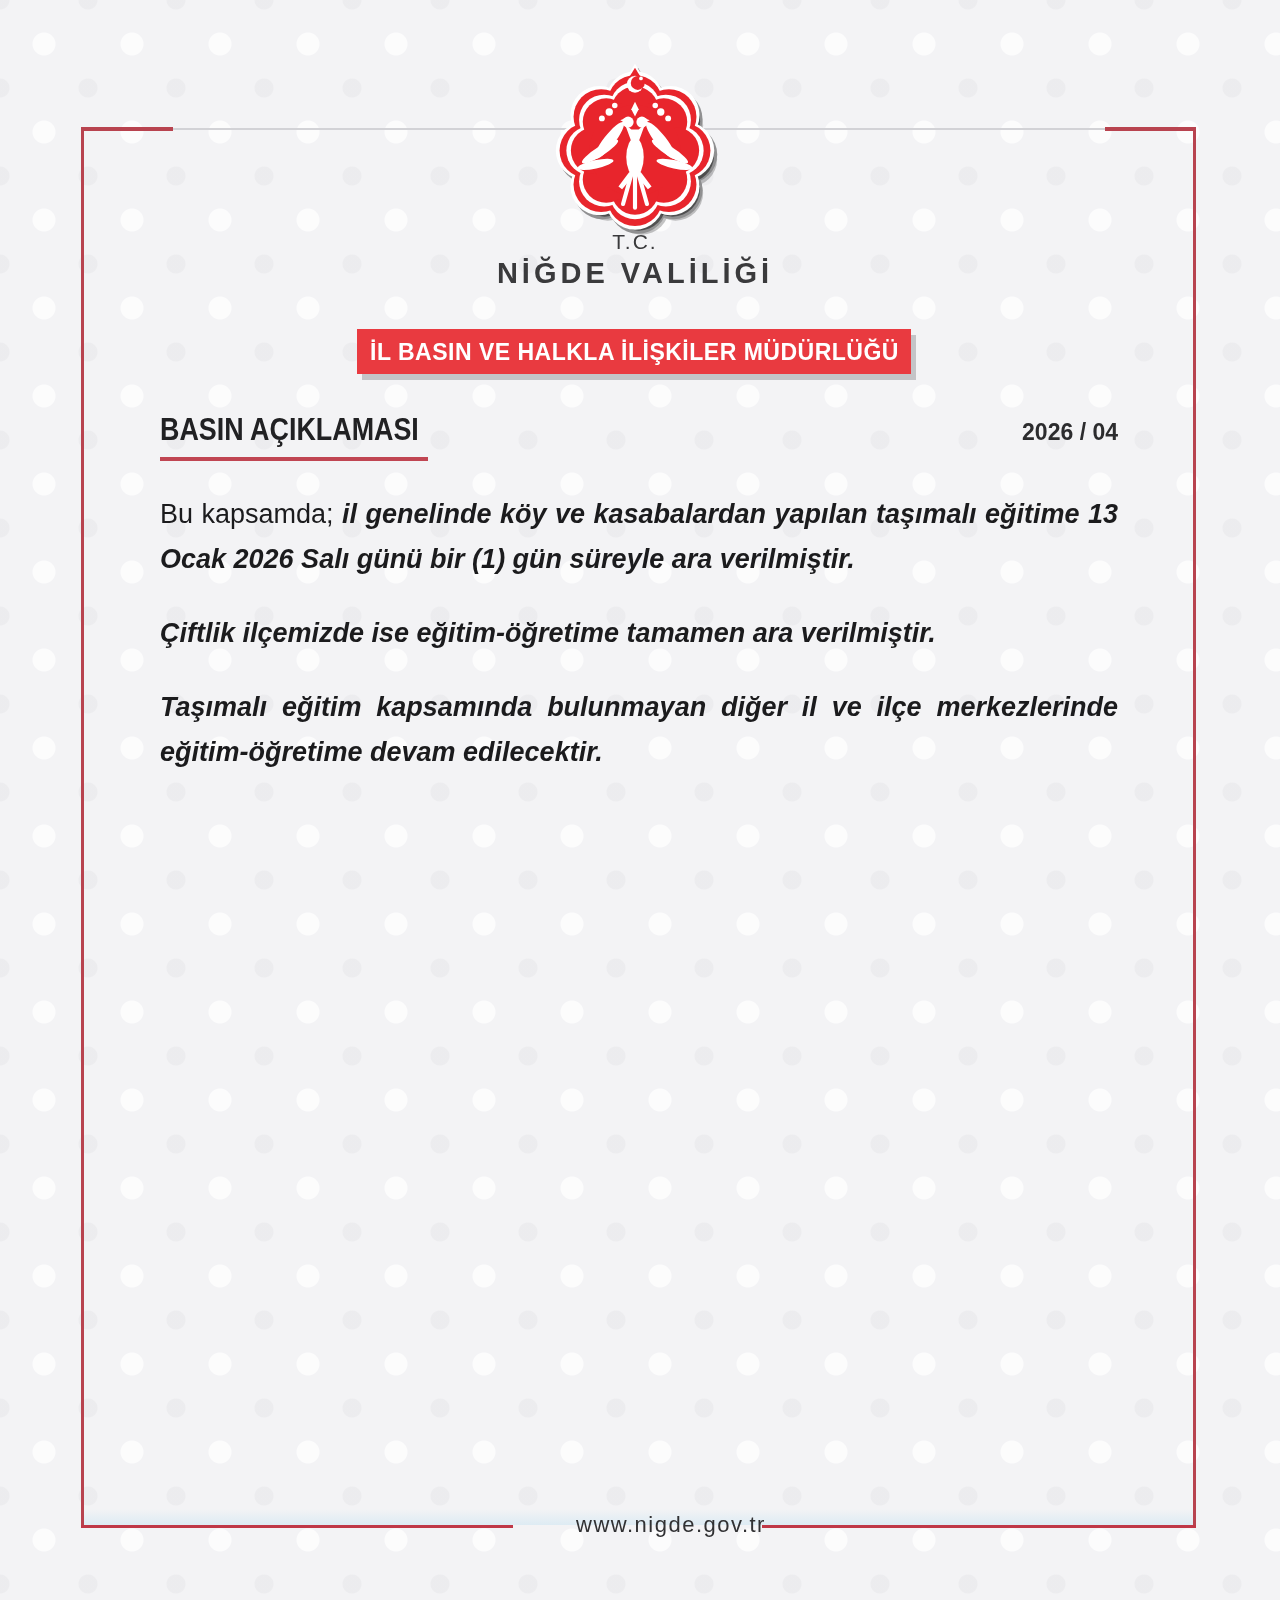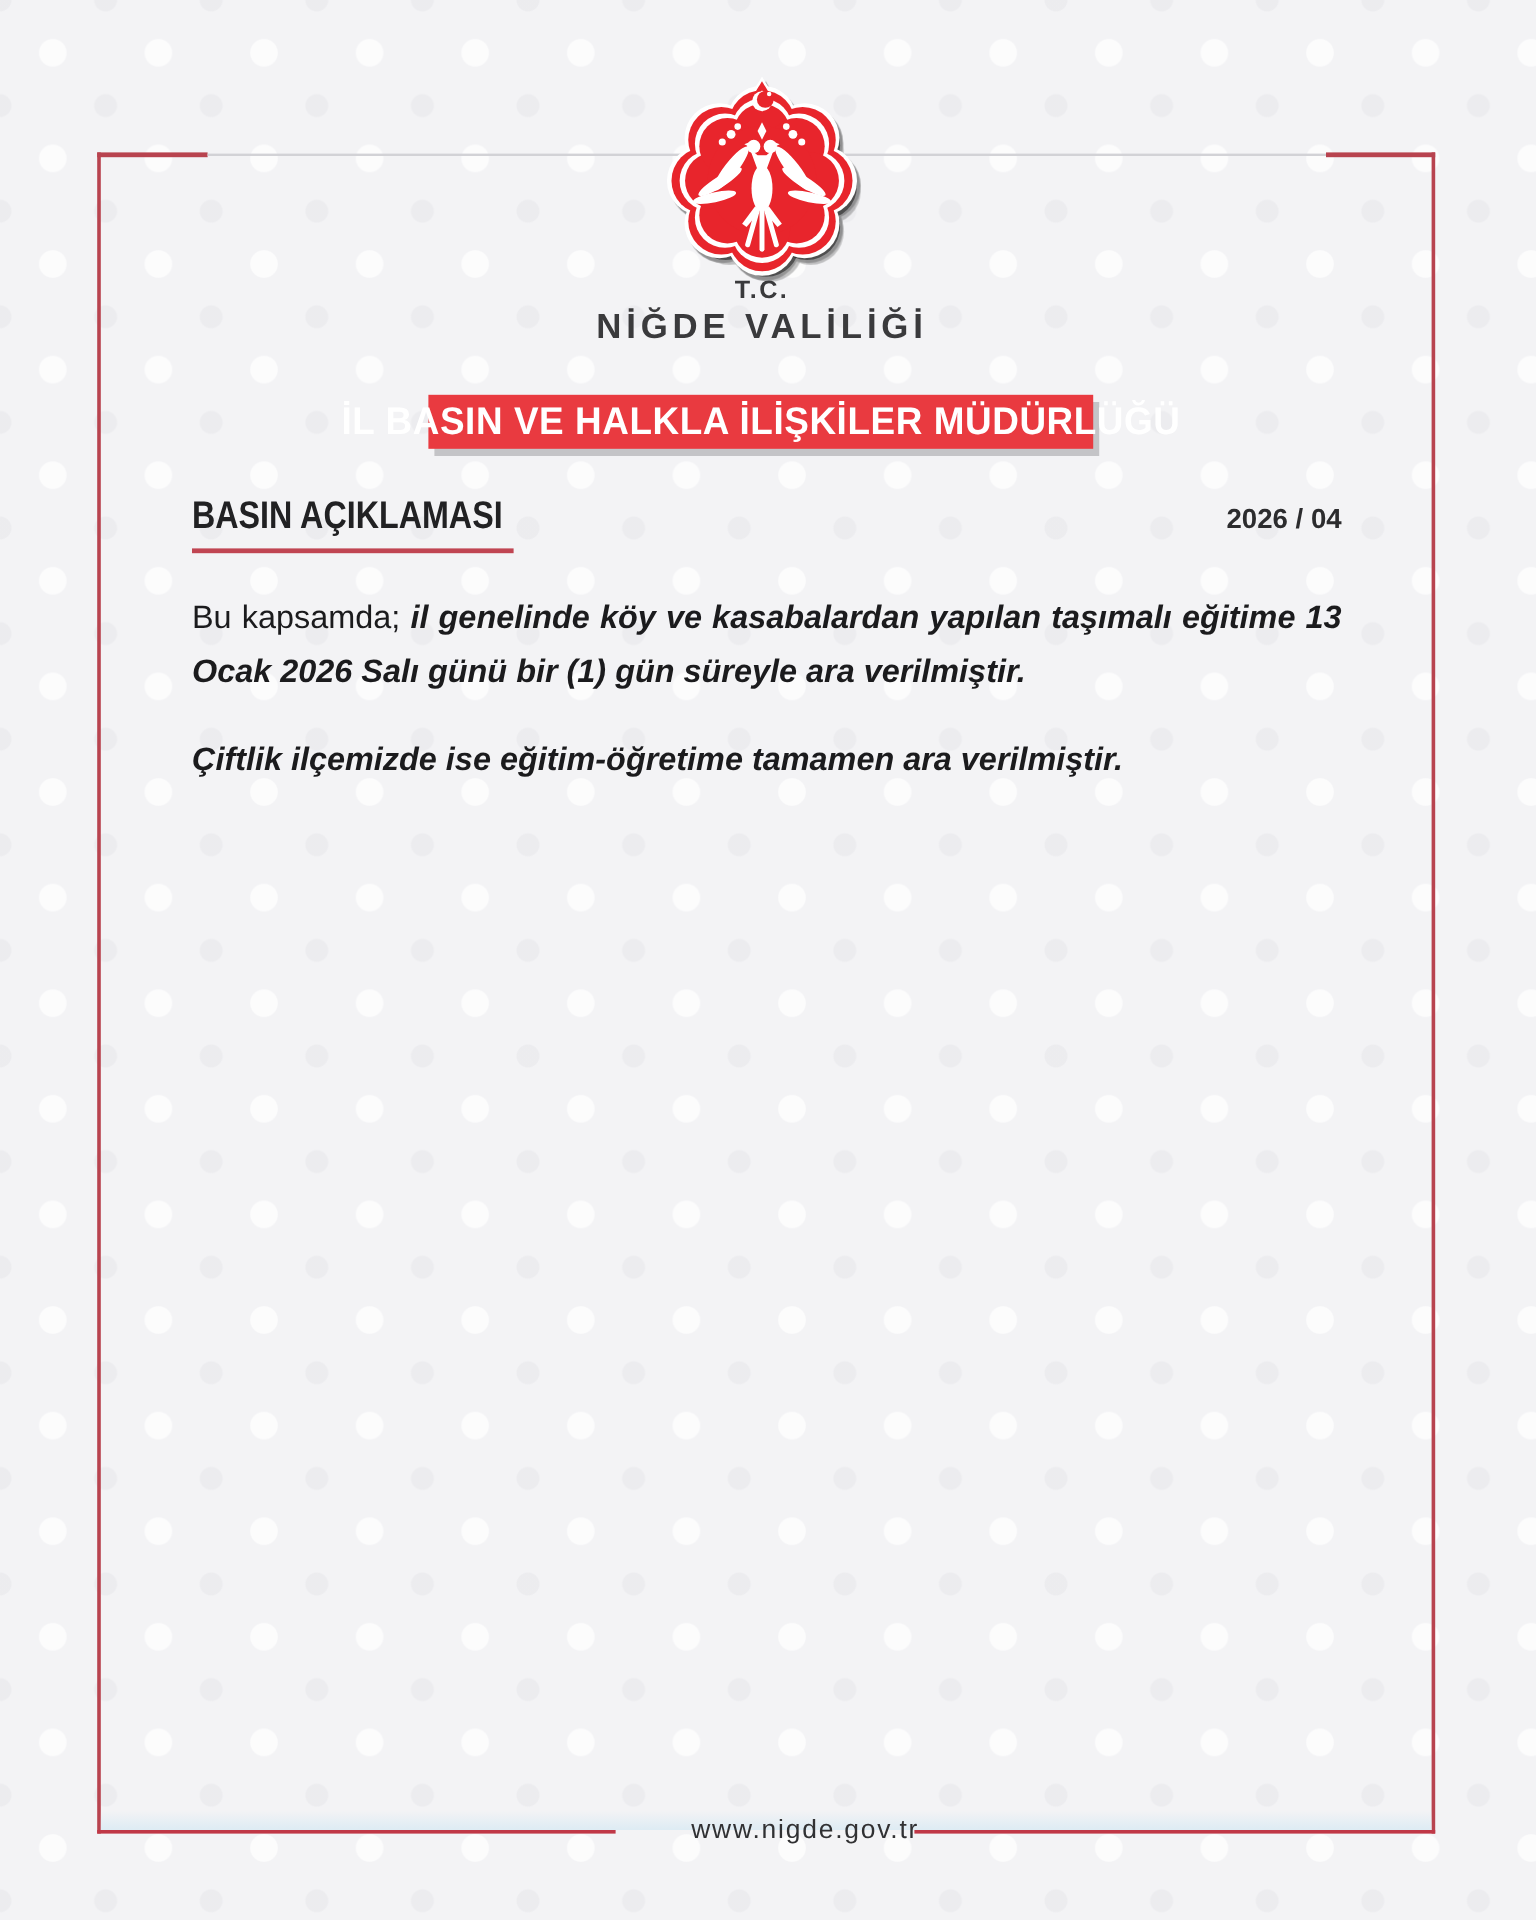--- a/index.html
+++ b/index.html
@@ -26,28 +26,28 @@
   .f-top-gray { left:173px; top:128px; width:932px; height:2px; background:#d2d2d6; }
   .f-bot-l  { left:81px;  top:1525px; width:432px; height:3px; }
   .f-bot-r  { left:762px; top:1525px; width:434px; height:3px; }
   .blue-band { left:84px; top:1509px; width:1109px; height:16px;
                background:linear-gradient(to bottom, rgba(222,238,246,0), rgba(214,233,243,.75)); }
 
   
   .emblem { left:543px; top:54px; width:184px; height:184px;
             filter:drop-shadow(3px 4px 0 rgba(25,25,25,.45)); }
   .org-top  { left:0; top:230px; width:1270px; text-align:center;
-              font-size:21px; font-weight:700; letter-spacing:2px; color:#3a3a3c; }
+              font-size:21px; font-weight:400; letter-spacing:2px; color:#3a3a3c; }
   .org-name { left:0; top:257px; width:1270px; text-align:center;
               font-size:29px; font-weight:800; letter-spacing:4px; color:#3a3a3c; }
 
   
   .banner { left:357px; top:329px; width:554px; height:45px;
             display:flex; align-items:center; justify-content:center;
-            color:#fff; font-size:32px; font-weight:700; letter-spacing:.5px;
+            color:#fff; font-size:24px; font-weight:700; letter-spacing:.5px;
             box-shadow:5px 6px 0 rgba(140,140,145,.45); }
   .banner span { transform:scaleX(.96); white-space:nowrap; }
 
   
   .title-row { left:160px; top:411px; width:958px; height:60px; }
   .doc-title { display:inline-block; font-size:32px; font-weight:800; color:#212123;
                letter-spacing:0; transform:scaleX(.84); transform-origin:left center; }
   .title-underline { width:268px; height:4px; margin-top:9px; }
   .doc-ref { position:absolute; right:0; top:8px; font-size:23px; font-weight:700; color:#2c2c2e; }
 
@@ -150,15 +150,16 @@
 
 <div class="abs title-row">
   <span class="doc-title">BASIN AÇIKLAMASI</span>
   <div class="title-underline" style="background-color: rgb(192, 69, 82);"></div>
   <span class="doc-ref">2026 / 04</span>
 </div>
 
 <div class="abs doc-body">
   <p><span>Bu kapsamda; </span><span class="emph">il genelinde köy ve kasabalardan yapılan taşımalı eğitime 13 Ocak 2026 Salı günü bir (1) gün süreyle ara verilmiştir.</span></p>
   <p class="bi">Çiftlik ilçemizde ise eğitim-öğretime tamamen ara verilmiştir.</p>
+  <p class="bi">Taşımalı eğitim kapsamında bulunmayan diğer il ve ilçe merkezlerinde eğitim-öğretime devam edilecektir.</p>
 </div>
 
 <div class="abs footer-url">www.nigde.gov.tr</div>
 
 </body></html>

